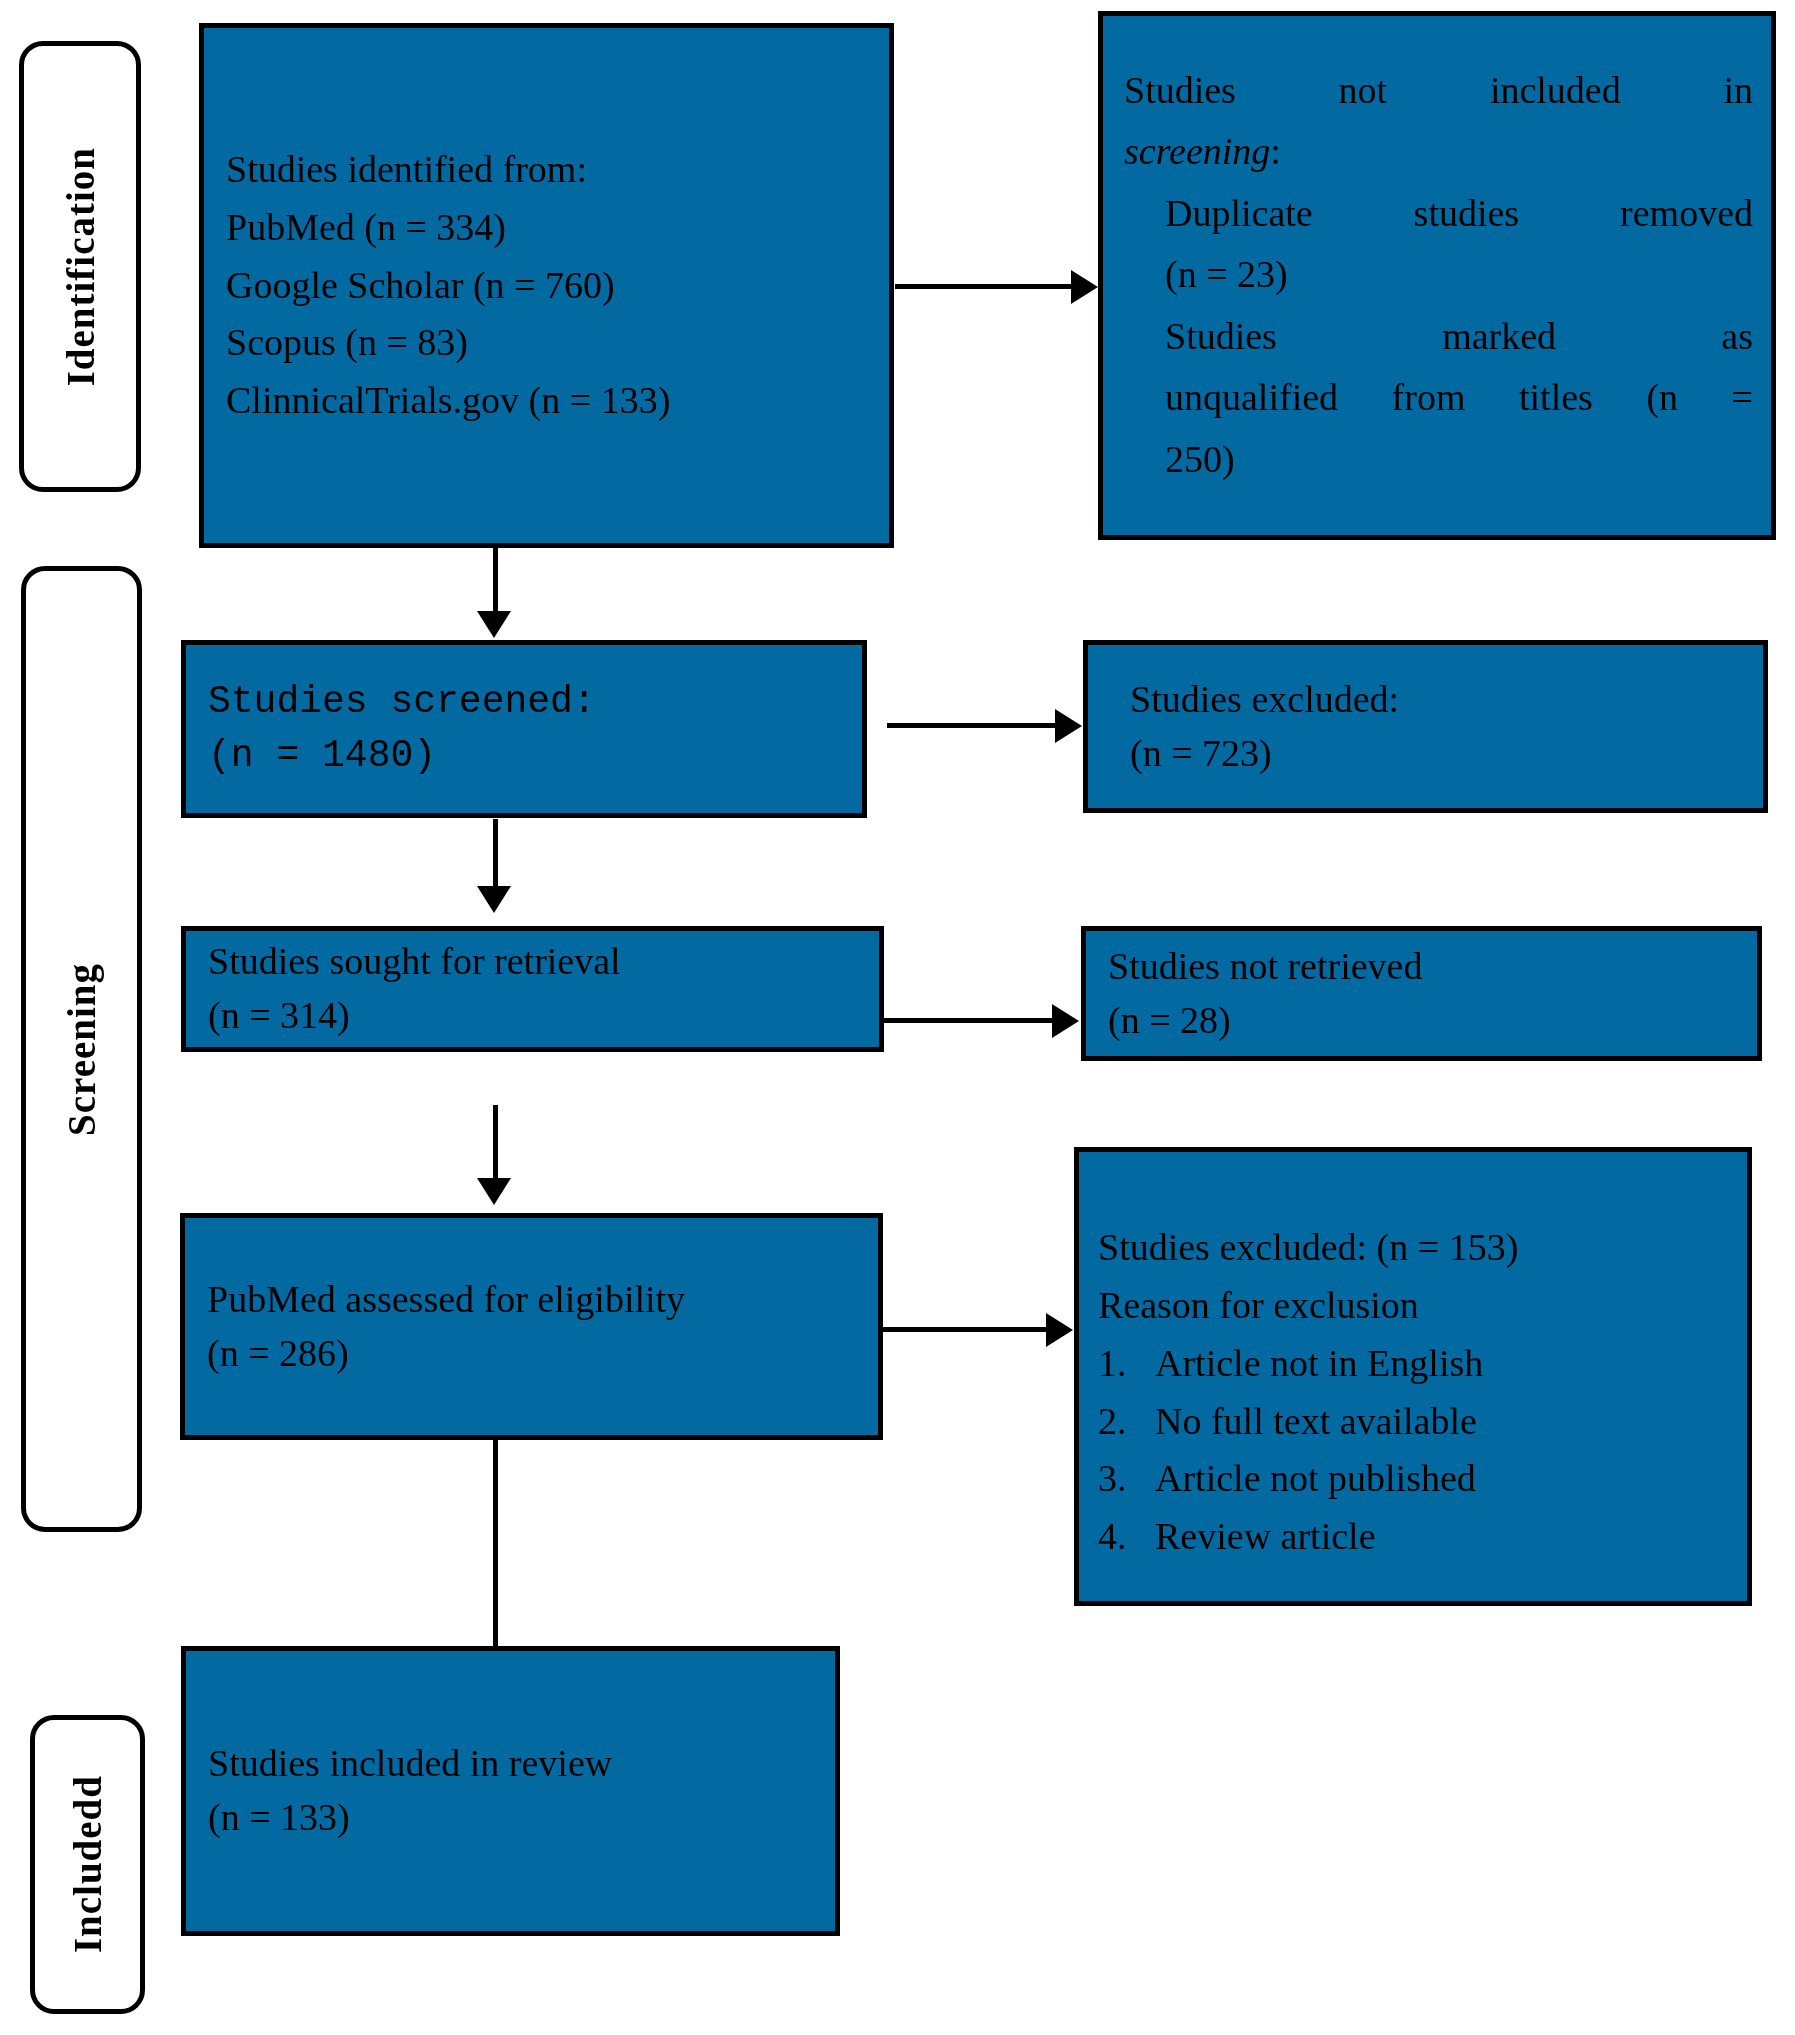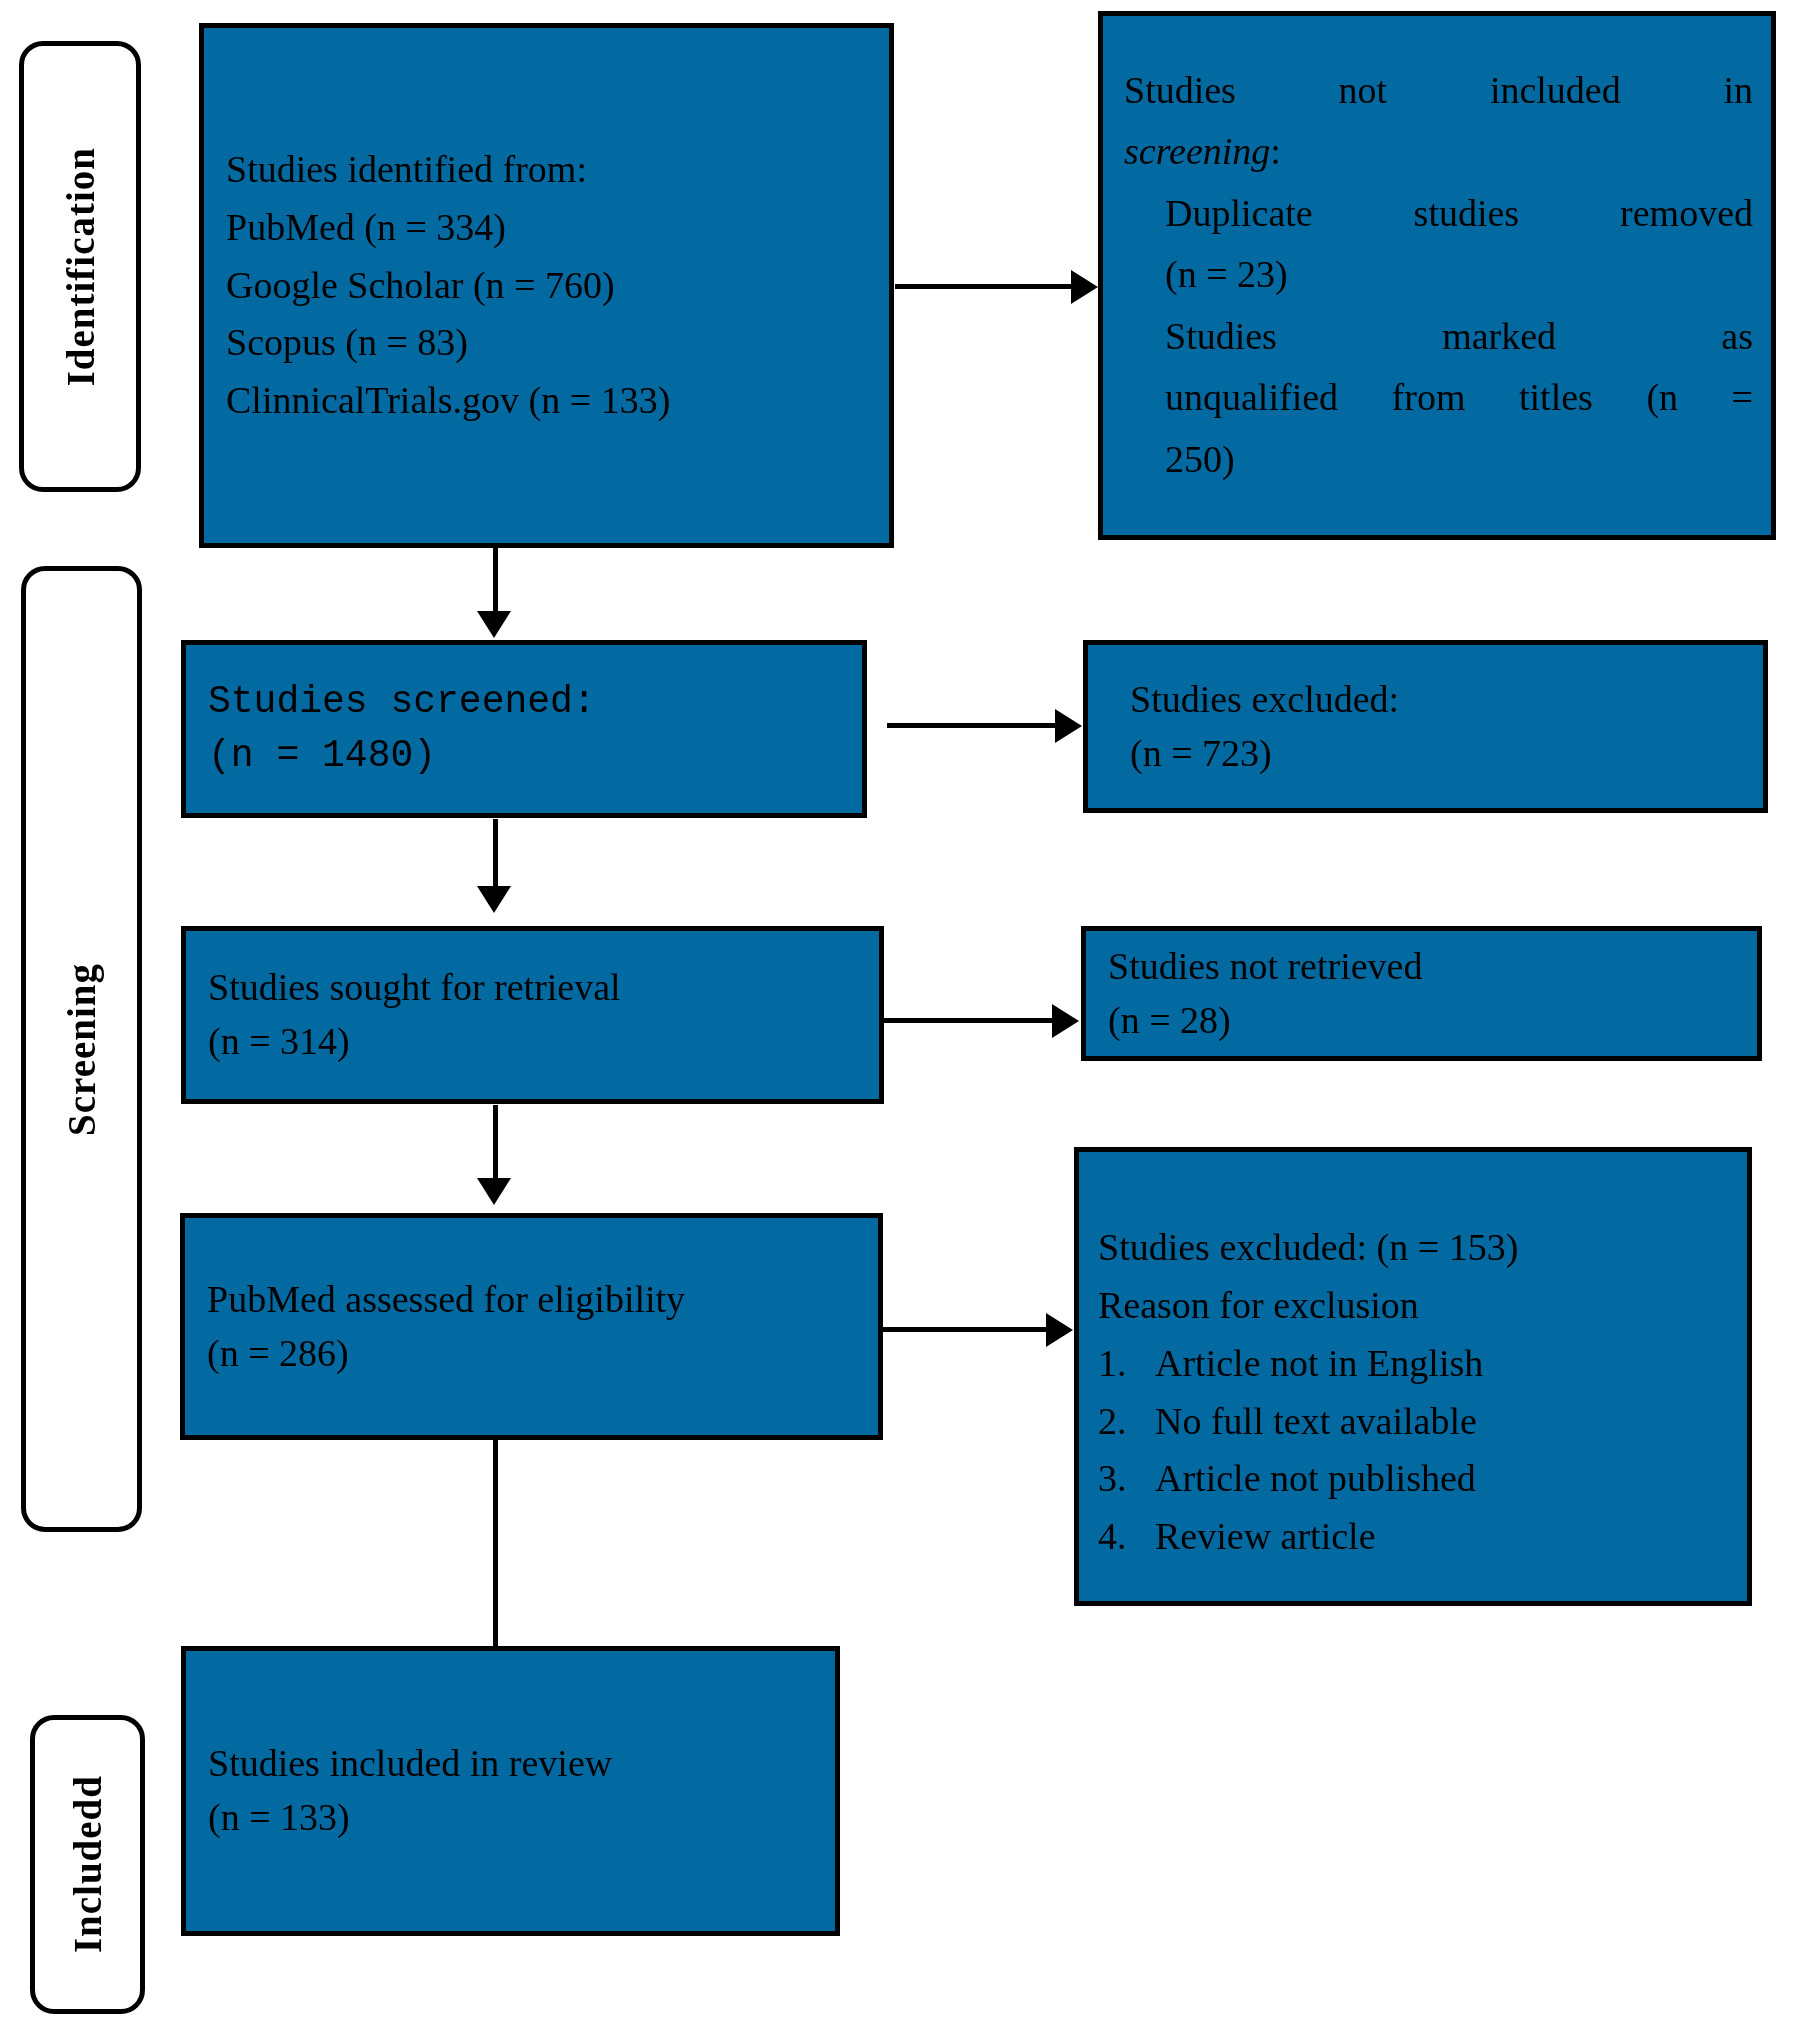--- a/index.html
+++ b/index.html
@@ -182,21 +182,21 @@
       <p class="tight">(n = 723)</p>
     </div>
   </div>
 
   <div class="h-line" style="left:887px; top:723px; width:168px;"></div>
   <div class="arrow-right" style="left:1055px; top:709px;"></div>
 
   <div class="v-line" style="left:493px; top:819px; height:67px;"></div>
   <div class="arrow-down" style="left:477px; top:886px;"></div>
 
-  <div class="flow-box" style="left:181px; top:926px; width:703px; height:178px;">
+  <div class="flow-box" style="left:181px; top:926px; width:703px; height:126px;">
     <div class="bx-inner">
       <p class="tight">Studies sought for retrieval</p>
       <p class="tight">(n = 314)</p>
     </div>
   </div>
 
   <div class="flow-box" style="left:1081px; top:926px; width:681px; height:135px;">
     <div class="bx-inner">
       <p class="tight">Studies not retrieved</p>
       <p class="tight">(n = 28)</p>

